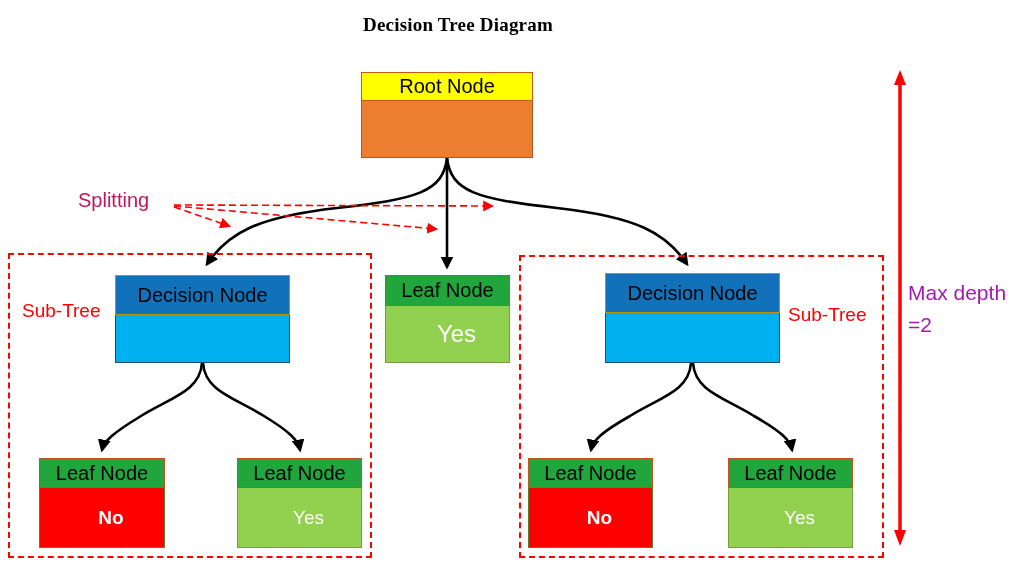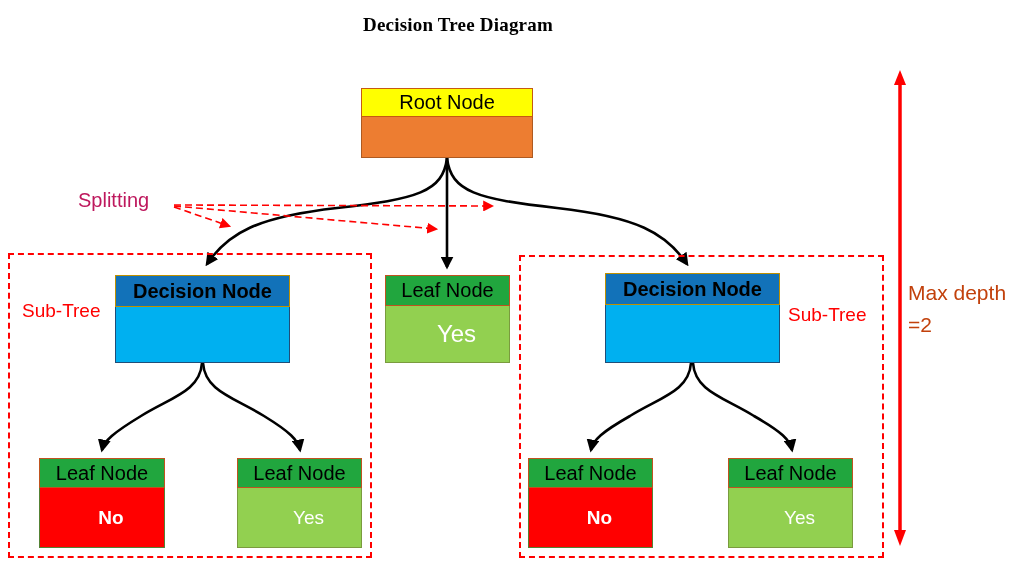--- a/index.html
+++ b/index.html
@@ -22,24 +22,24 @@
   .node-header {
     flex:0 0 auto; display:flex; align-items:center; justify-content:center;
     font-size:20px; color:#000; box-sizing:border-box;
   }
   .node-body {
     flex:1 1 auto; display:flex; align-items:center; justify-content:center;
     color:#fff; box-sizing:border-box;padding-left:18px;
   }
 
   .node-root { left:361px; top:72px; width:172px; height:86px; }
-  .node-root .node-header { height:29px; background:var(--root_header); border:1.5px solid var(--root_header_border);margin-top:16px; }
+  .node-root .node-header { height:29px; background:var(--root_header); border:1.5px solid var(--root_header_border); }
   .node-root .node-body   { background:var(--root_body); border:1.5px solid var(--root_body_border); border-top:none; }
 
-  .node-decision .node-header { height:32px; background:var(--decision_header); border:1.5px solid var(--decision_header_border);font-weight:bold; }
+  .node-decision .node-header { height:40px; background:var(--decision_header); border:1.5px solid var(--decision_header_border); }
   .node-decision .node-body   { background:var(--decision_body); border:1.5px solid var(--decision_body_border); border-top:none; }
   .node-decision-left  { left:115px; top:275px; width:175px; height:88px; }
   .node-decision-right { left:605px; top:273px; width:175px; height:90px; }
 
   .node-leaf .node-header { height:30px; background:var(--leaf_header); border:1.5px solid var(--leaf_header_border); }
   .node-leaf .node-body.yes { background:var(--leaf_body_yes); border:1.5px solid var(--leaf_body_yes_border); border-top:none; font-size:19px; }
   .node-leaf .node-body.no  { background:var(--leaf_body_no);  border:1.5px solid var(--leaf_body_no_border);  border-top:none; font-size:19px;font-weight:bold; }
 
   .node-leaf-middle { left:385px; top:275px; width:125px; height:88px; }
   .node-leaf-middle .node-header { height:31px; }
@@ -52,21 +52,21 @@
 
   .subtree-box { position:absolute; border:2px dashed var(--accent_red); box-sizing:border-box; }
   .subtree-left  { left:8px;   top:253px; width:364px; height:305px; }
   .subtree-right { left:519px; top:255px; width:365px; height:303px; }
 
   .annotation { position:absolute; white-space:nowrap; }
   .splitting-label { left:78px; top:189px; font-size:20px; color:#be185d; }
   .subtree-label { font-size:19px; color:var(--accent_red);margin-top:32px; }
   .subtree-label-left  { left:22px;  top:268px; }
   .subtree-label-right { left:788px; top:272px; }
-  .maxdepth-label { left:908px; top:277px; font-size:21px; color:#c2410c; line-height:32px; }
+  .maxdepth-label { left:908px; top:277px; font-size:21px; color:#a21caf; line-height:32px; }
 
   
   .black-connector { stroke:var(--connector_black); stroke-width:2.6; fill:none; }
   .red-dash { stroke:var(--accent_red); stroke-width:1.6; fill:none; stroke-dasharray:7 4; }
   .red-line { stroke:var(--accent_red); stroke-width:3.5; fill:none; }
   .red-head { fill:var(--accent_red); }
   #arrow-black path { fill:var(--connector_black); }
   #arrow-red path { fill:var(--accent_red); }
 </style>
 </head>

